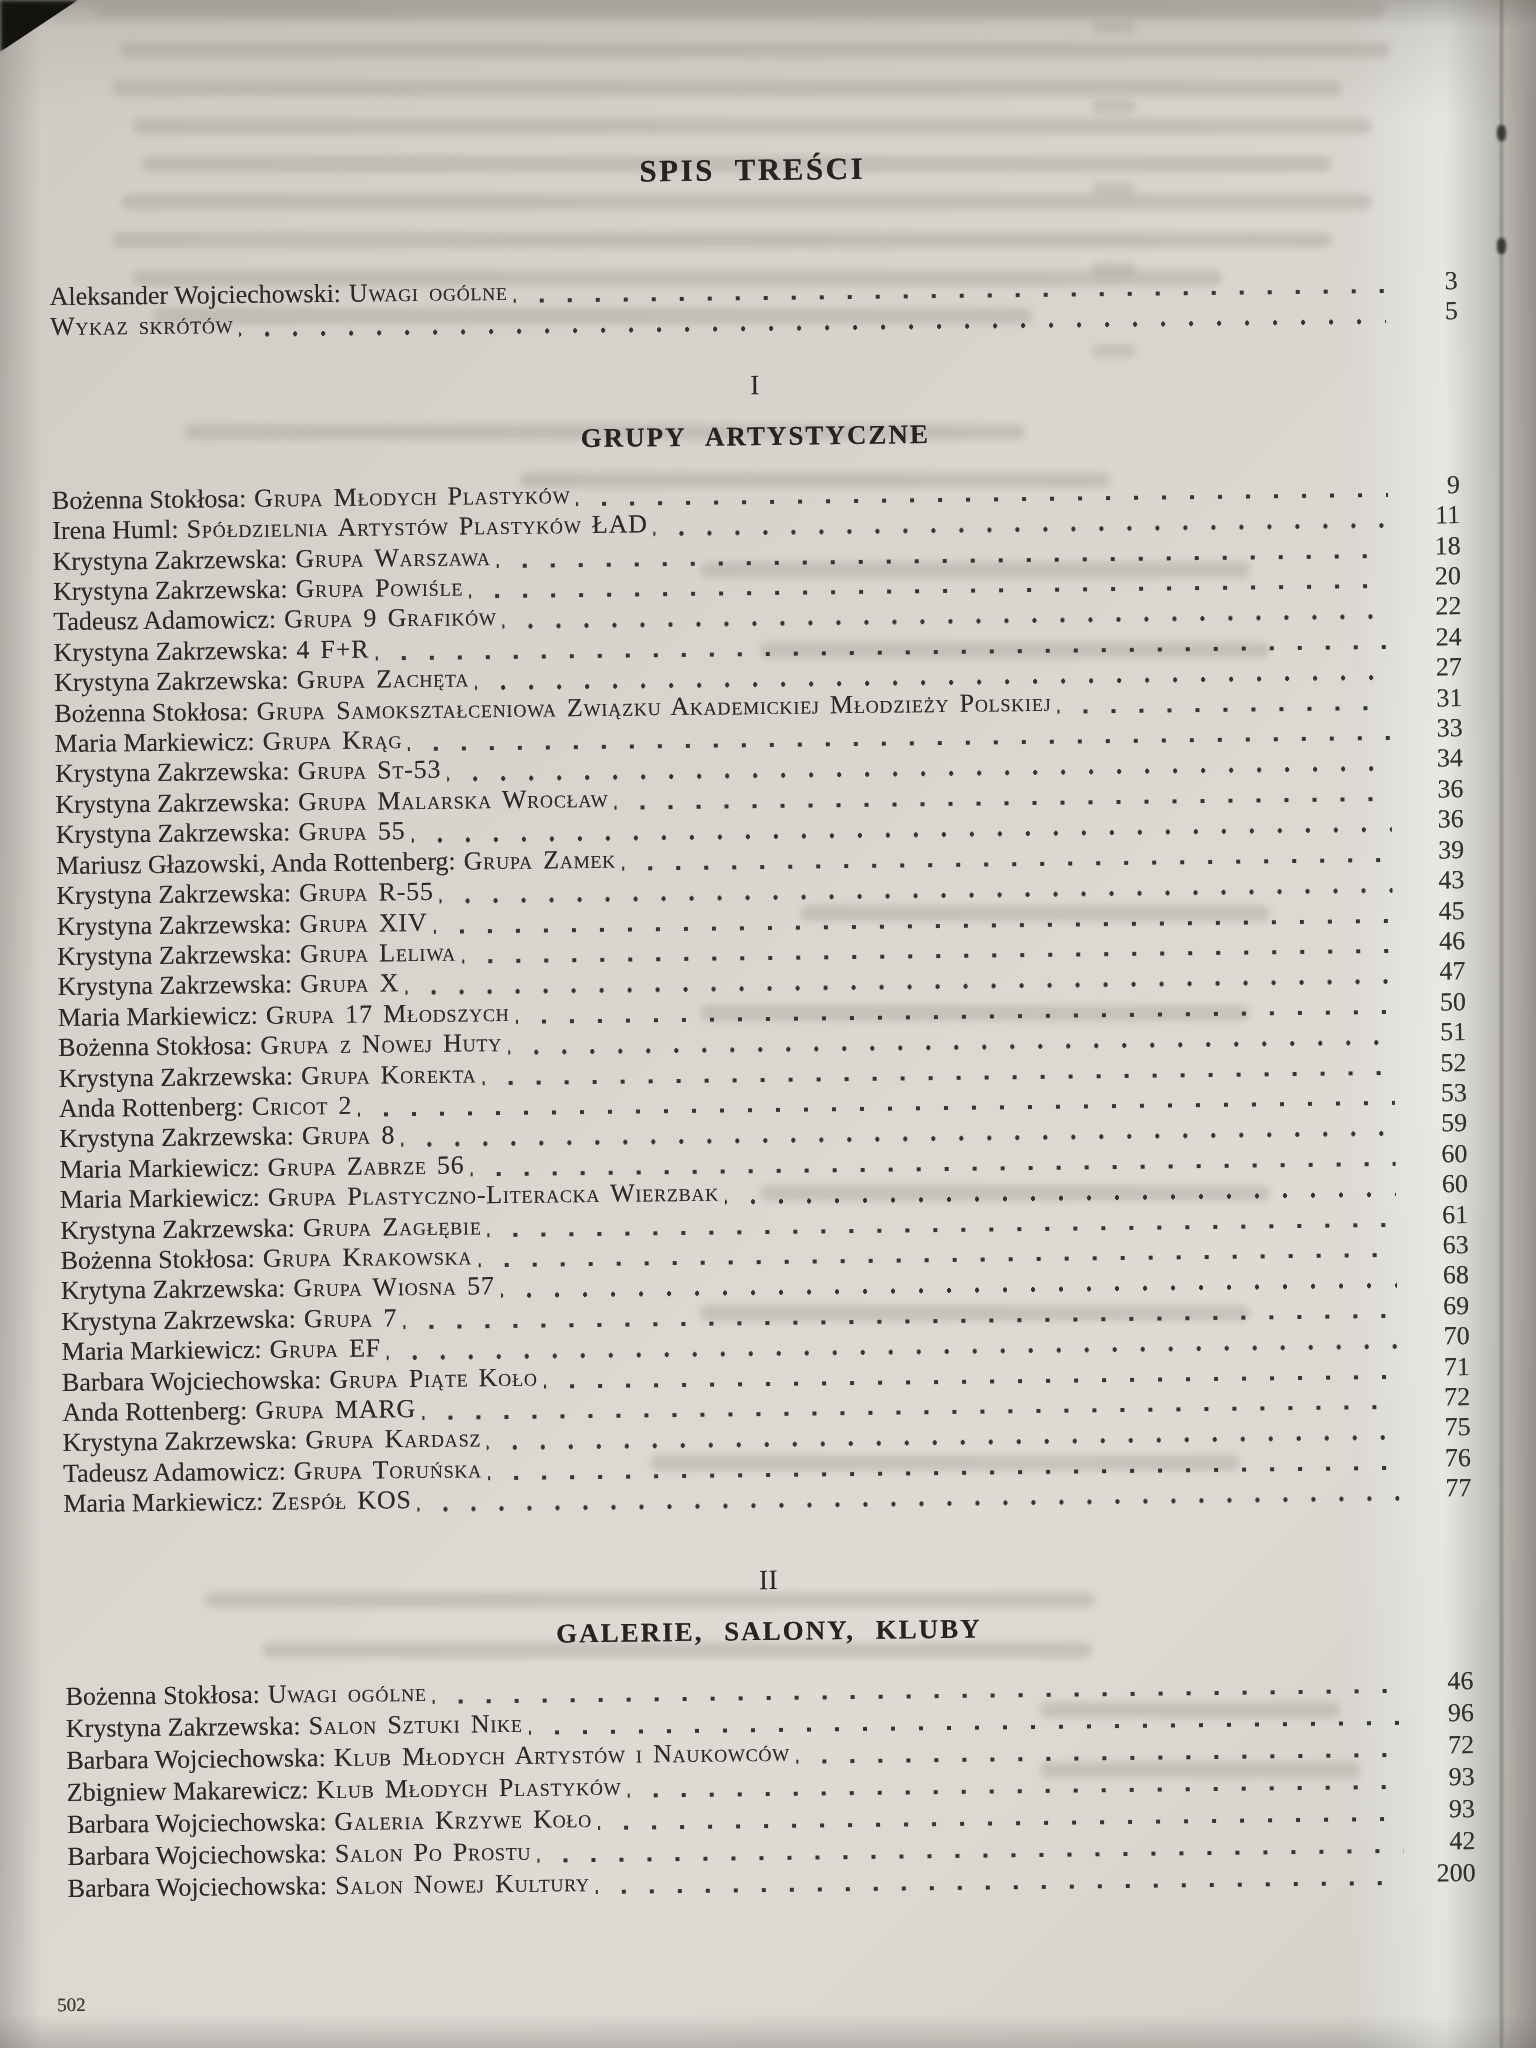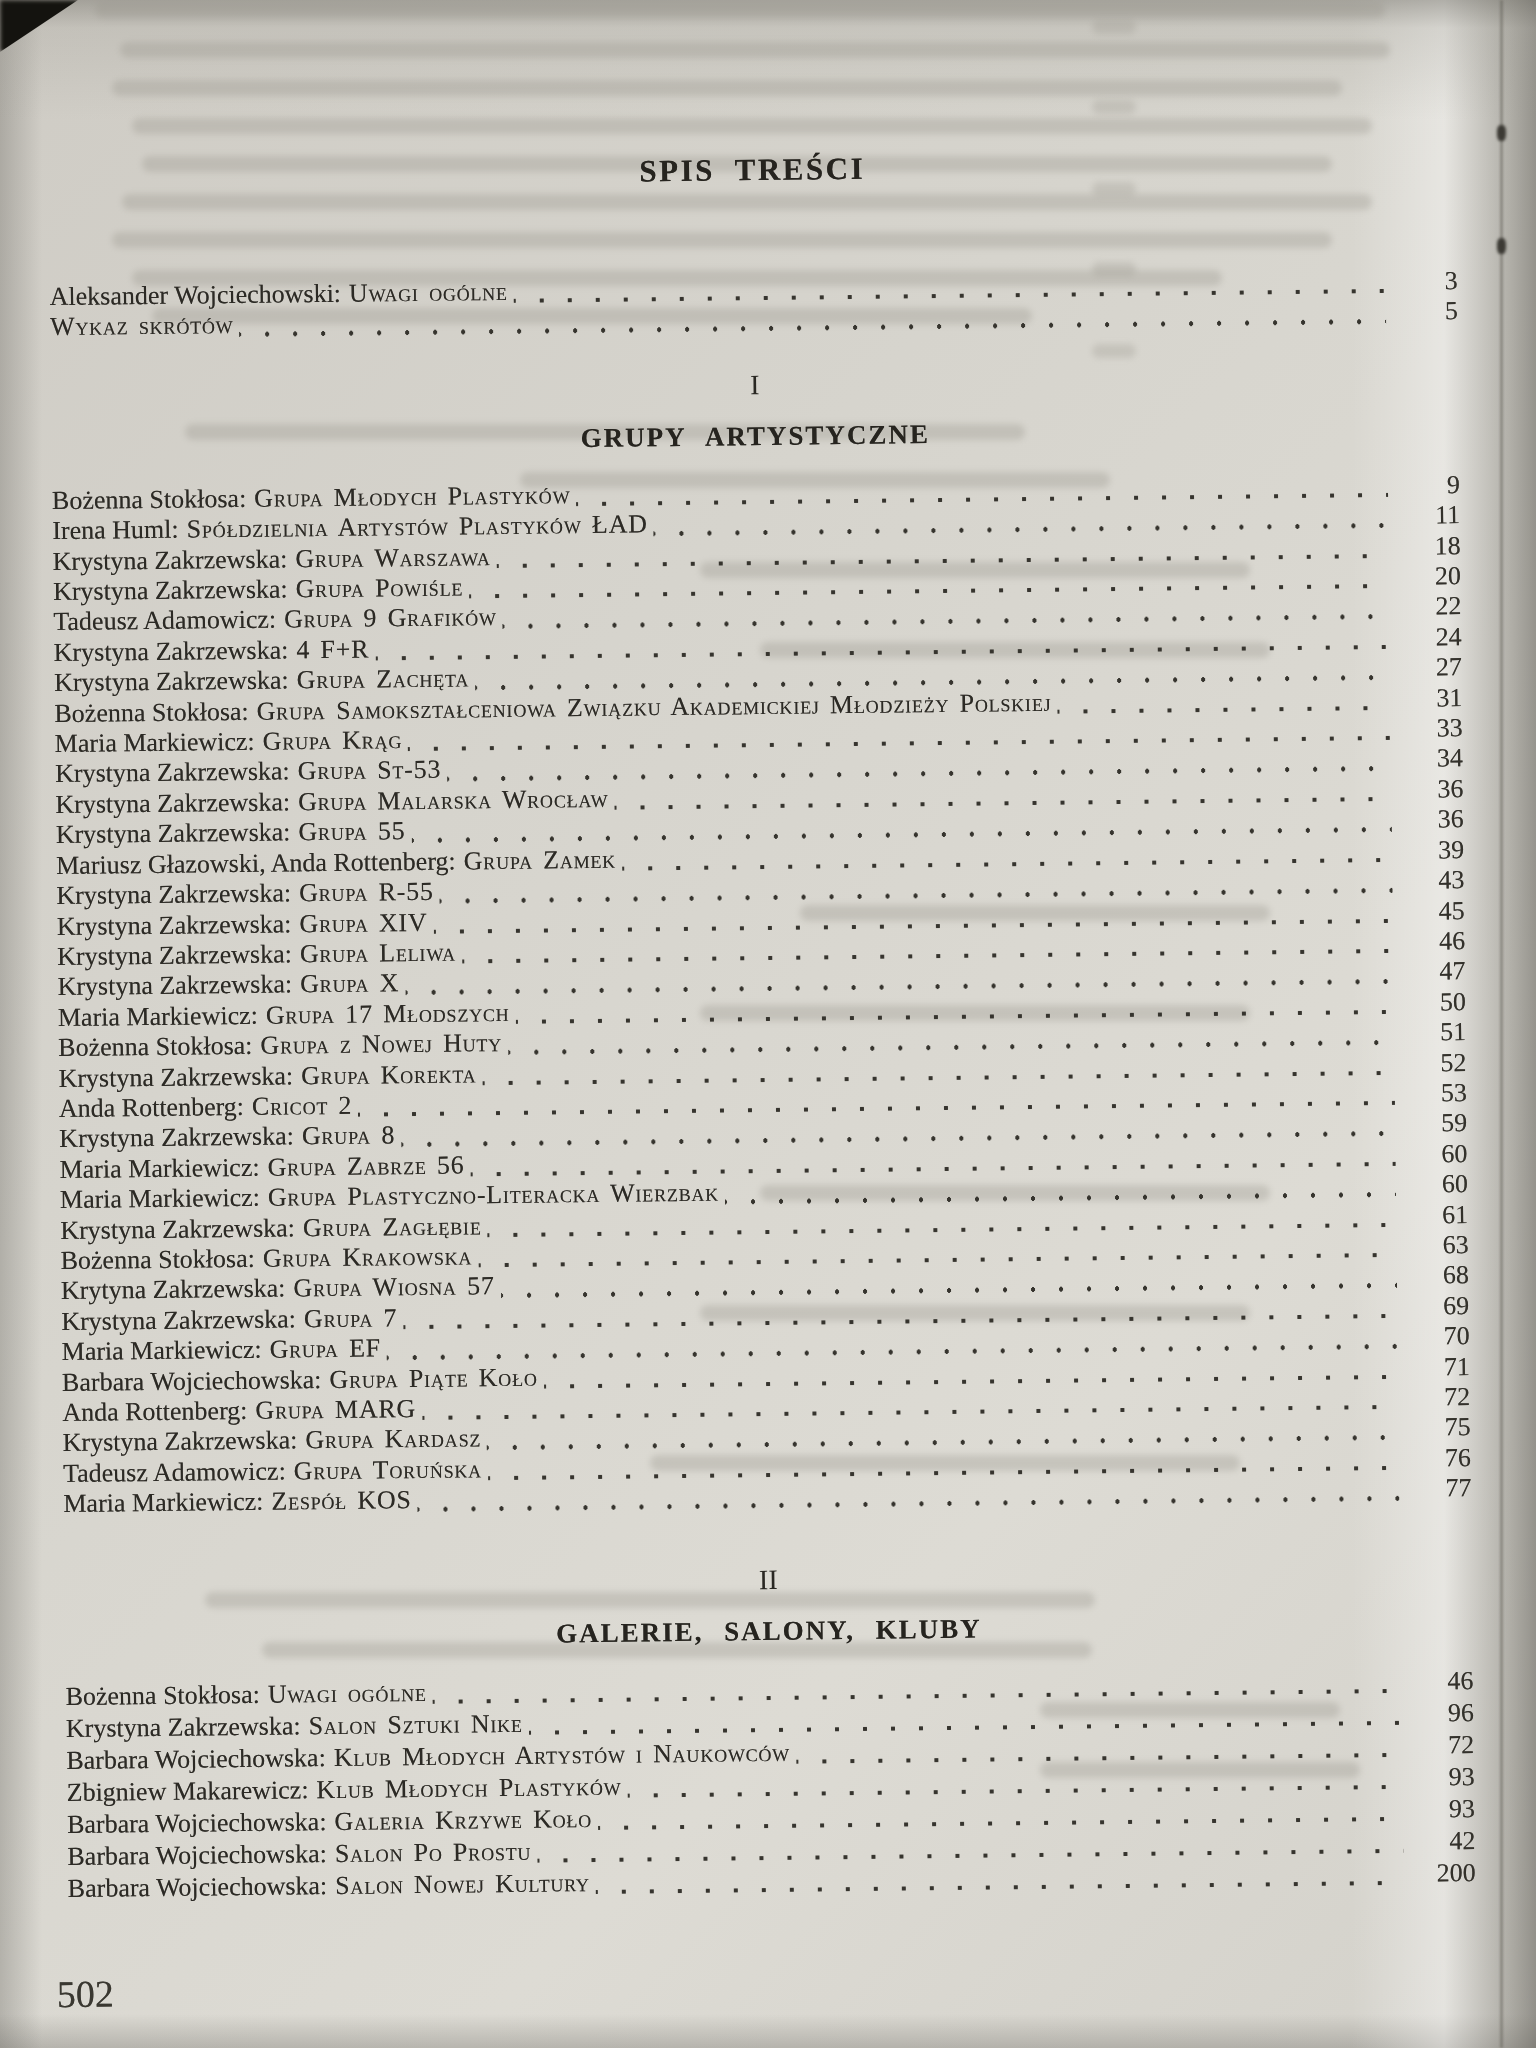--- a/index.html
+++ b/index.html
@@ -72,21 +72,21 @@
   .row .titlecaps:first-child{margin-left:0;}
   .leader{
     flex:1 1 auto;align-self:stretch;margin:0 8px 0 6px;min-width:18px;
     background-image:radial-gradient(circle,#36342e 2.1px,rgba(0,0,0,0) 2.5px);
     background-repeat:repeat-x;background-size:28px 100%;
     background-position:left 14px bottom -9px;
   }
   .pg{flex:0 0 64px;text-align:right;color:#33312b;}
   .folio{
     position:absolute;left:46px;bottom:40px;
-    font-size:38px;color:#3a3831;text-shadow:0 0 .6px rgba(50,48,42,.6);
+    font-size:19px;color:#3a3831;text-shadow:0 0 .6px rgba(50,48,42,.6);
   }
 </style>
 </head>
 <body>
 
 <div class="page">
 
   <div class="ghosts">
     <div class="ghost" style="top:2px;left:95px;width:1290px;"></div>
     <div class="ghost" style="top:42px;left:120px;width:1270px;"></div>

